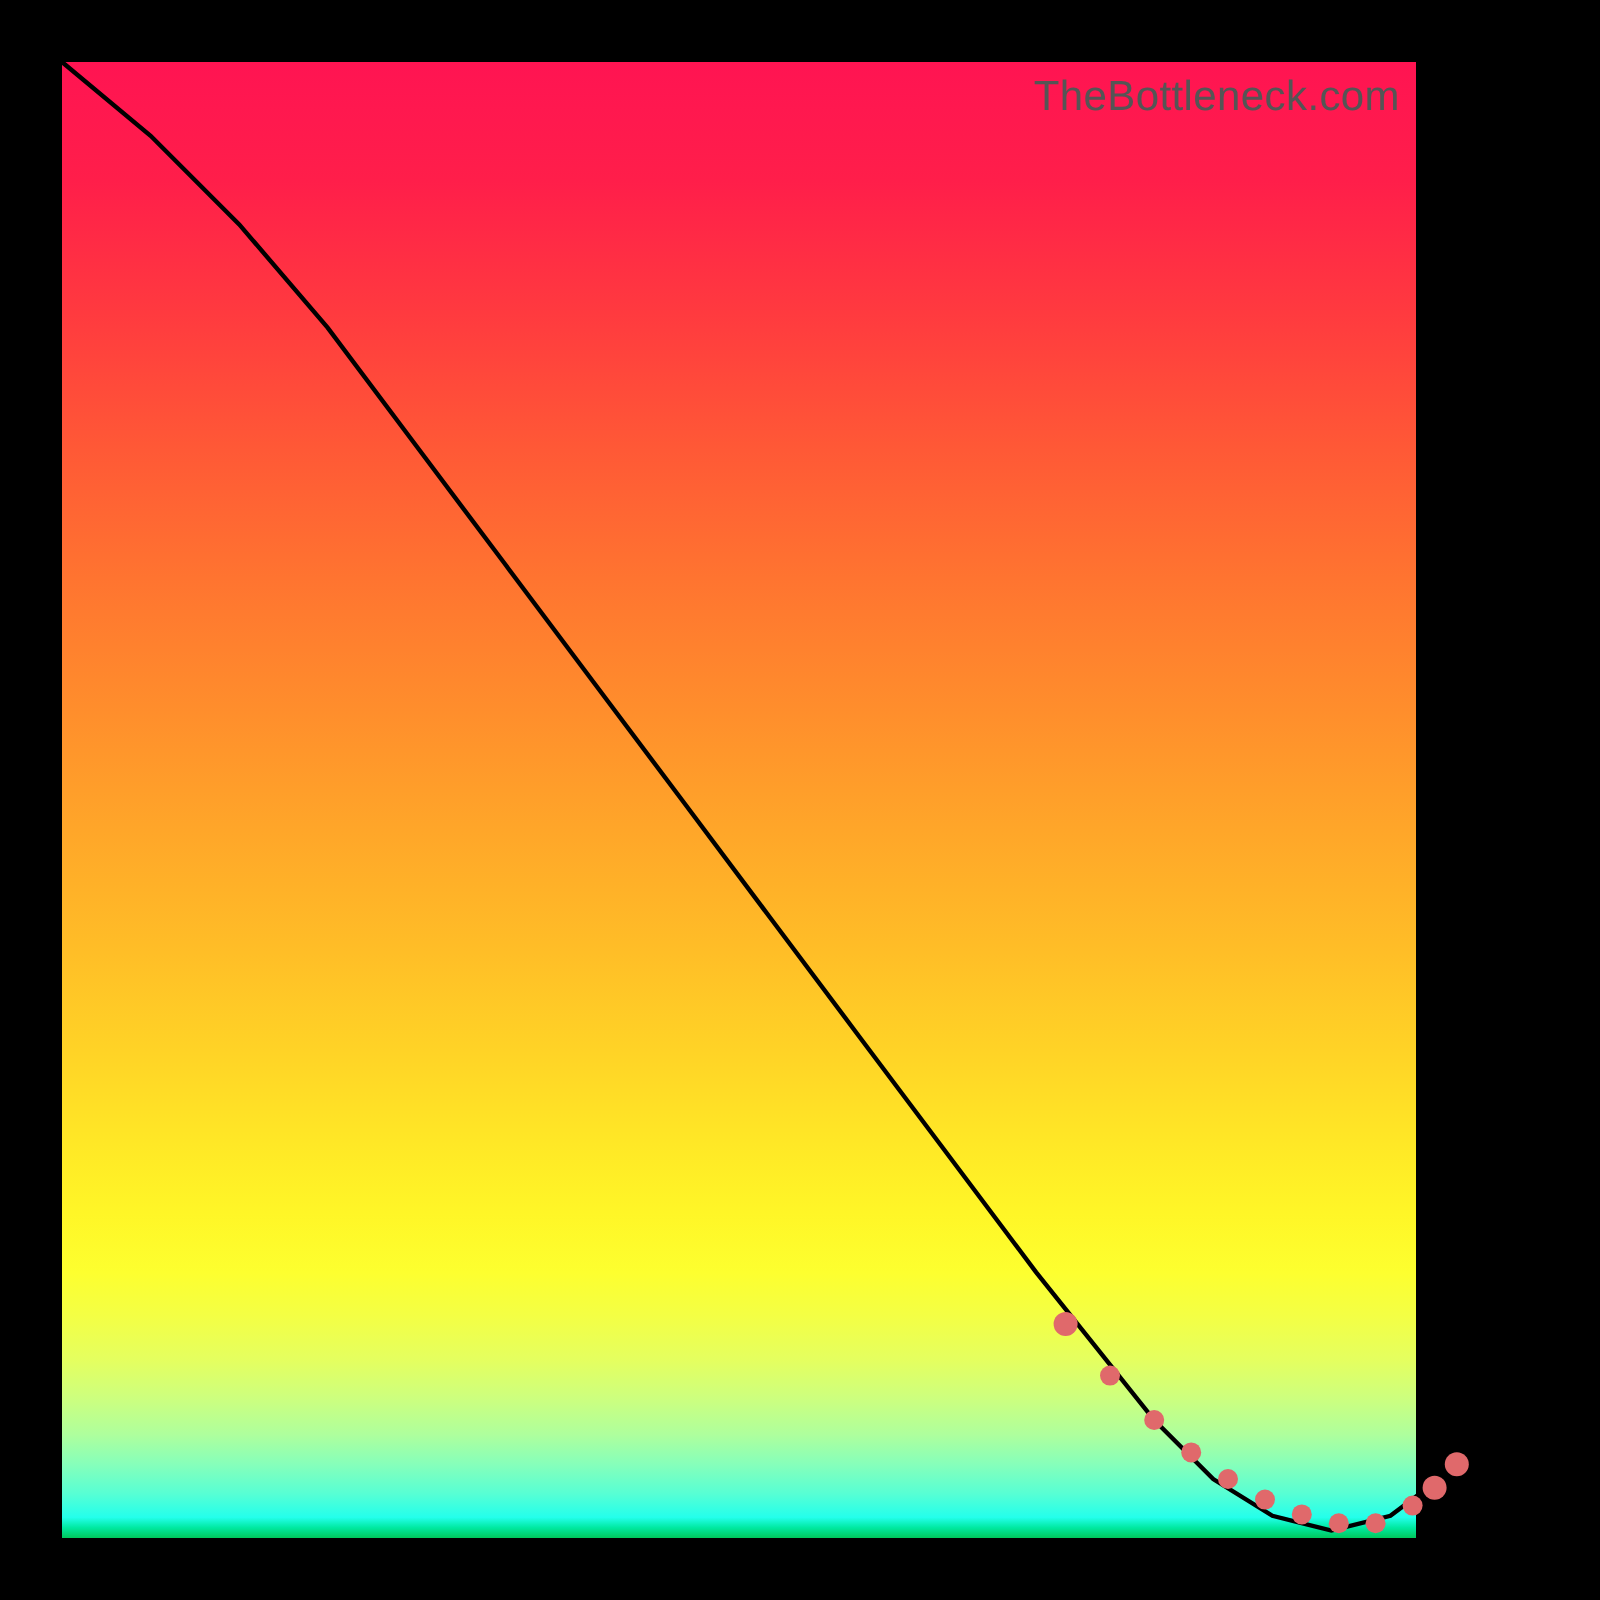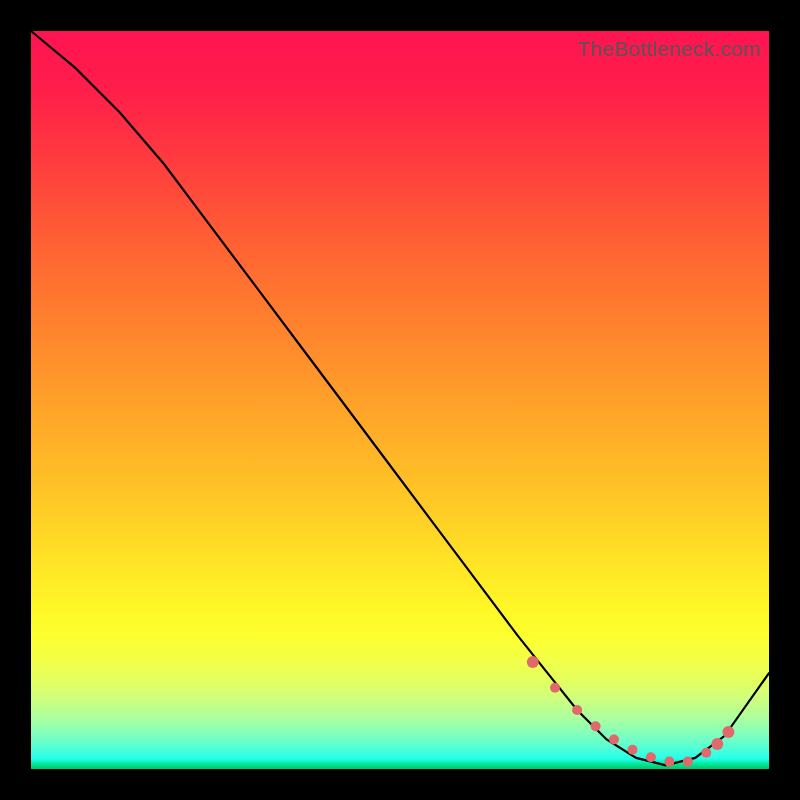--- a/index.html
+++ b/index.html
@@ -14,21 +14,21 @@
   .frame {
     position: relative;
     width: 800px;
     height: 800px;
     background: #000;
   }
   .plot-area {
     position: absolute;
     left: 31px;
     top: 31px;
-    width: 738px;
+    width: 677px;
     height: 738px;
     
     background: linear-gradient(to bottom,
       #ff1452 0%,
       #ff1e4a 8%,
       #ff3a3f 17%,
       #ff5836 26%,
       #ff7430 35%,
       #ff8e2c 44%,
       #ffa629 52%,

